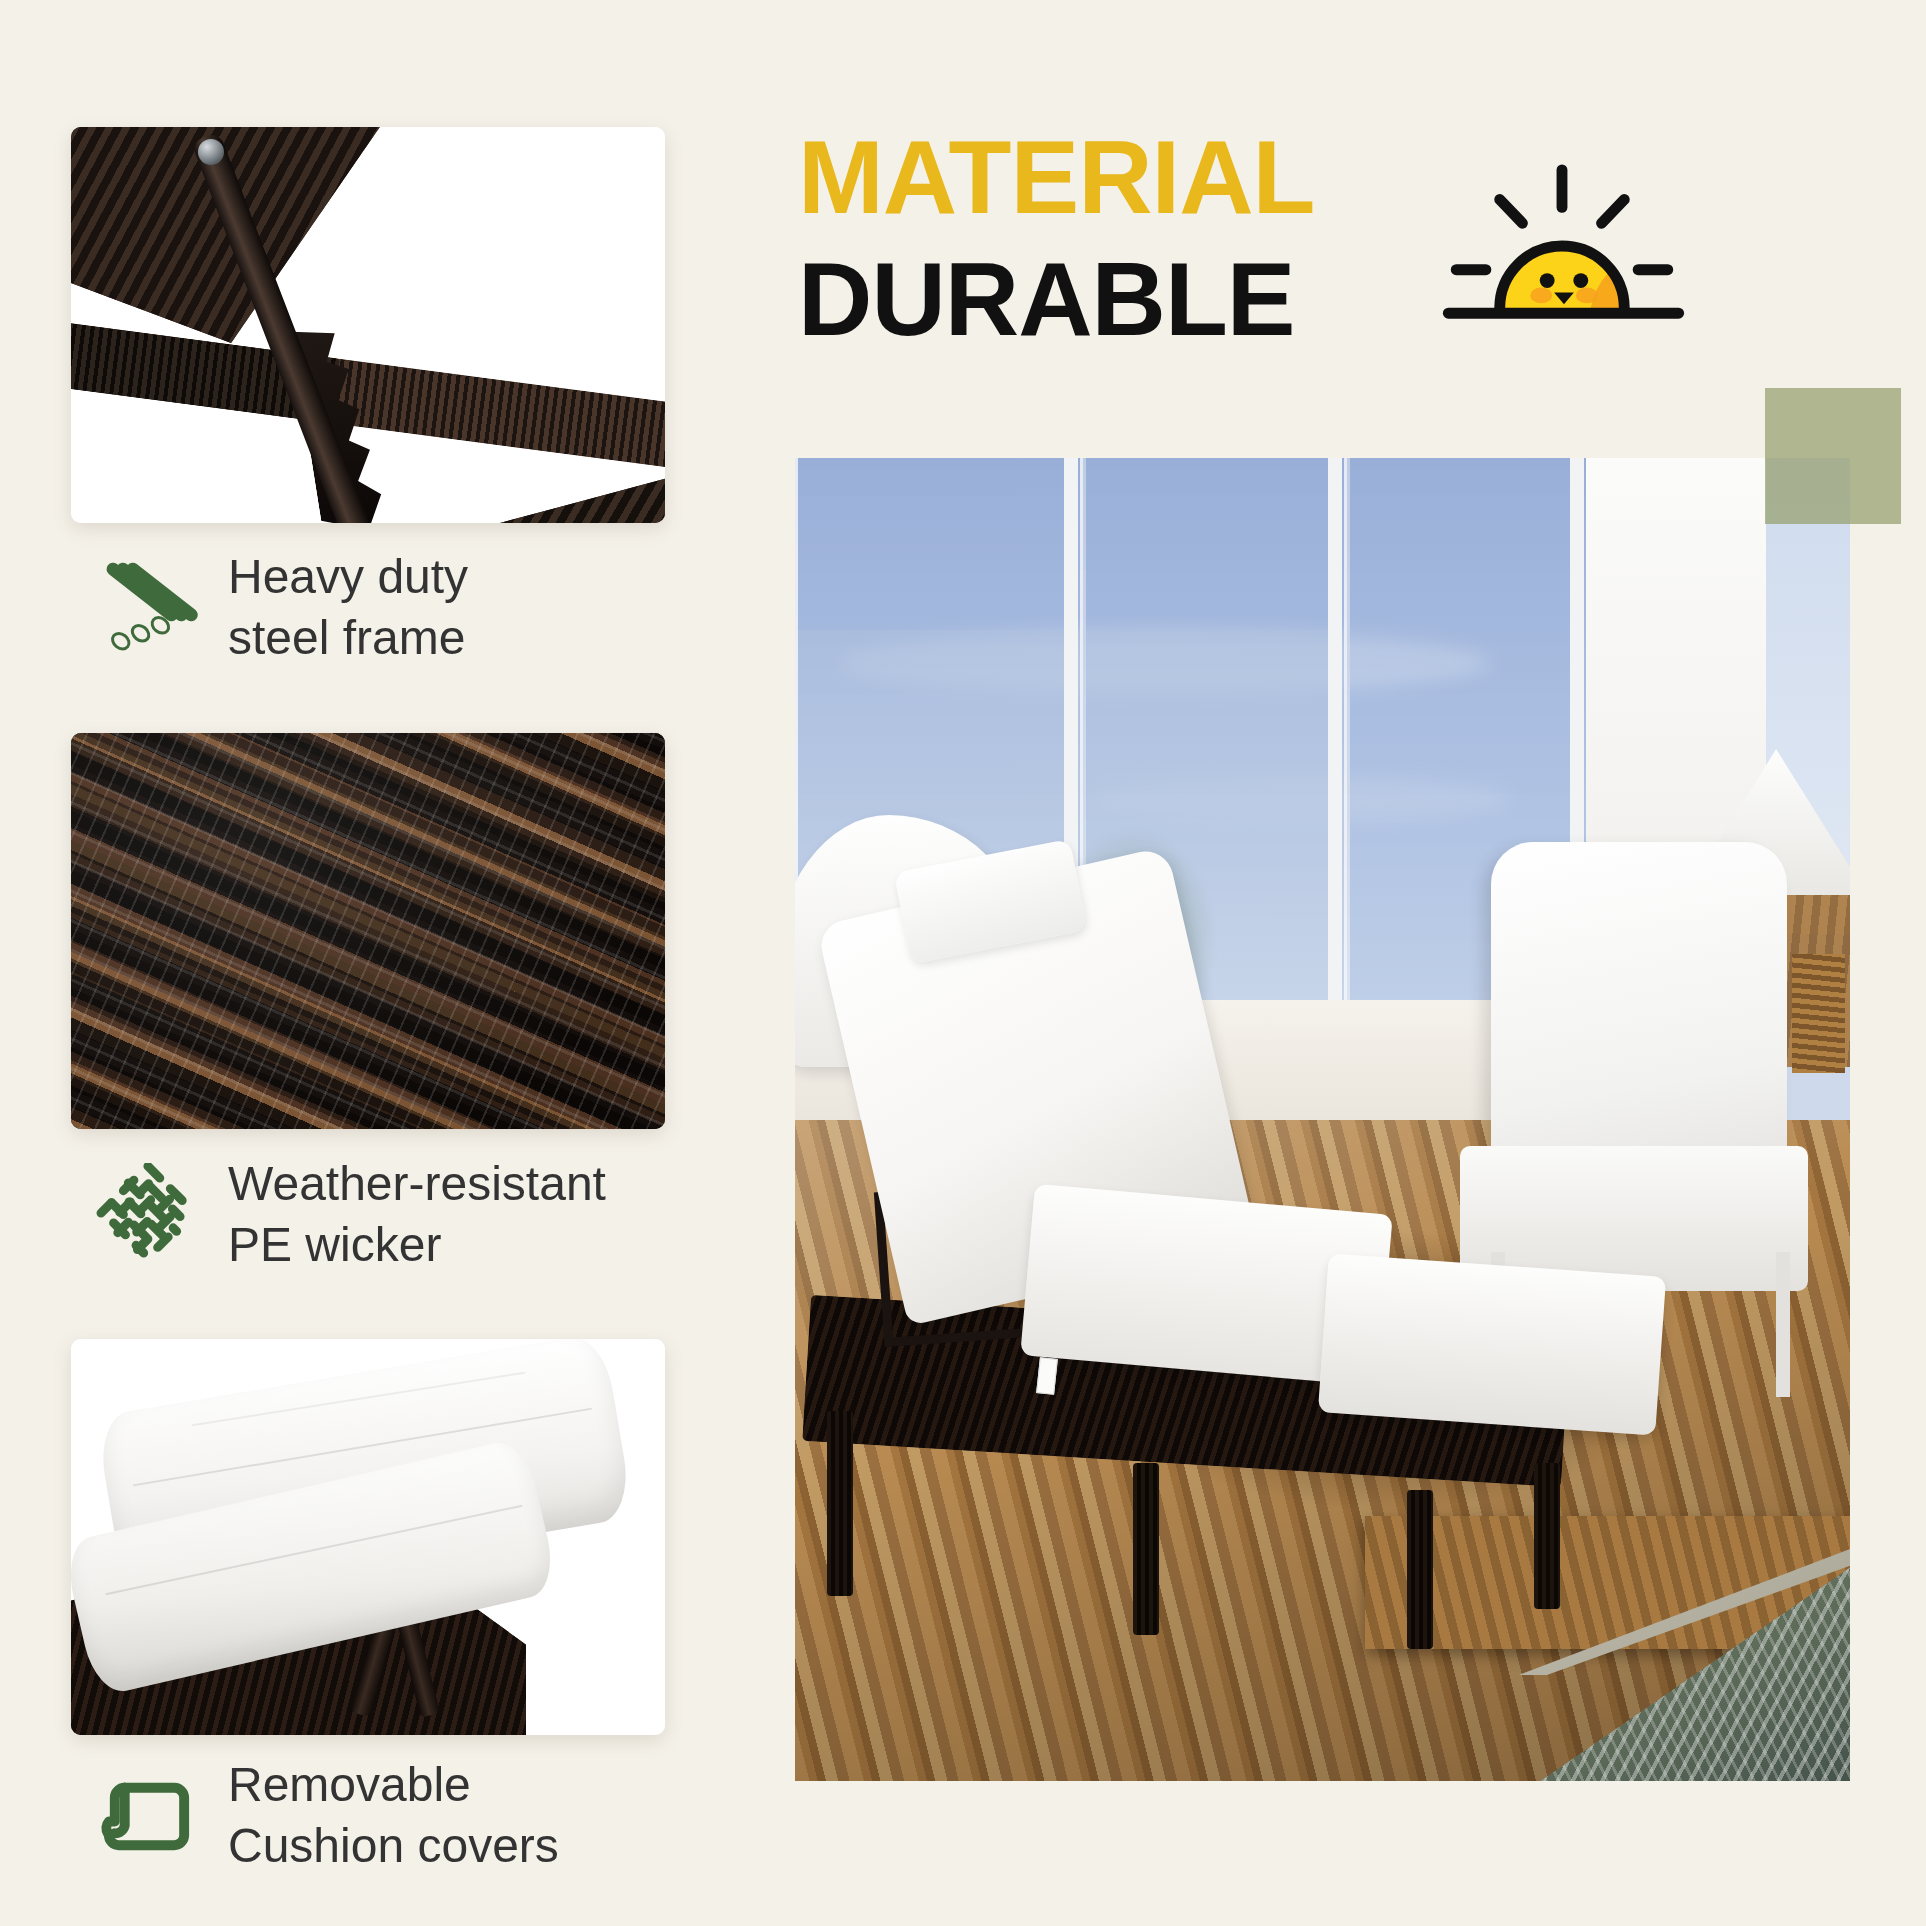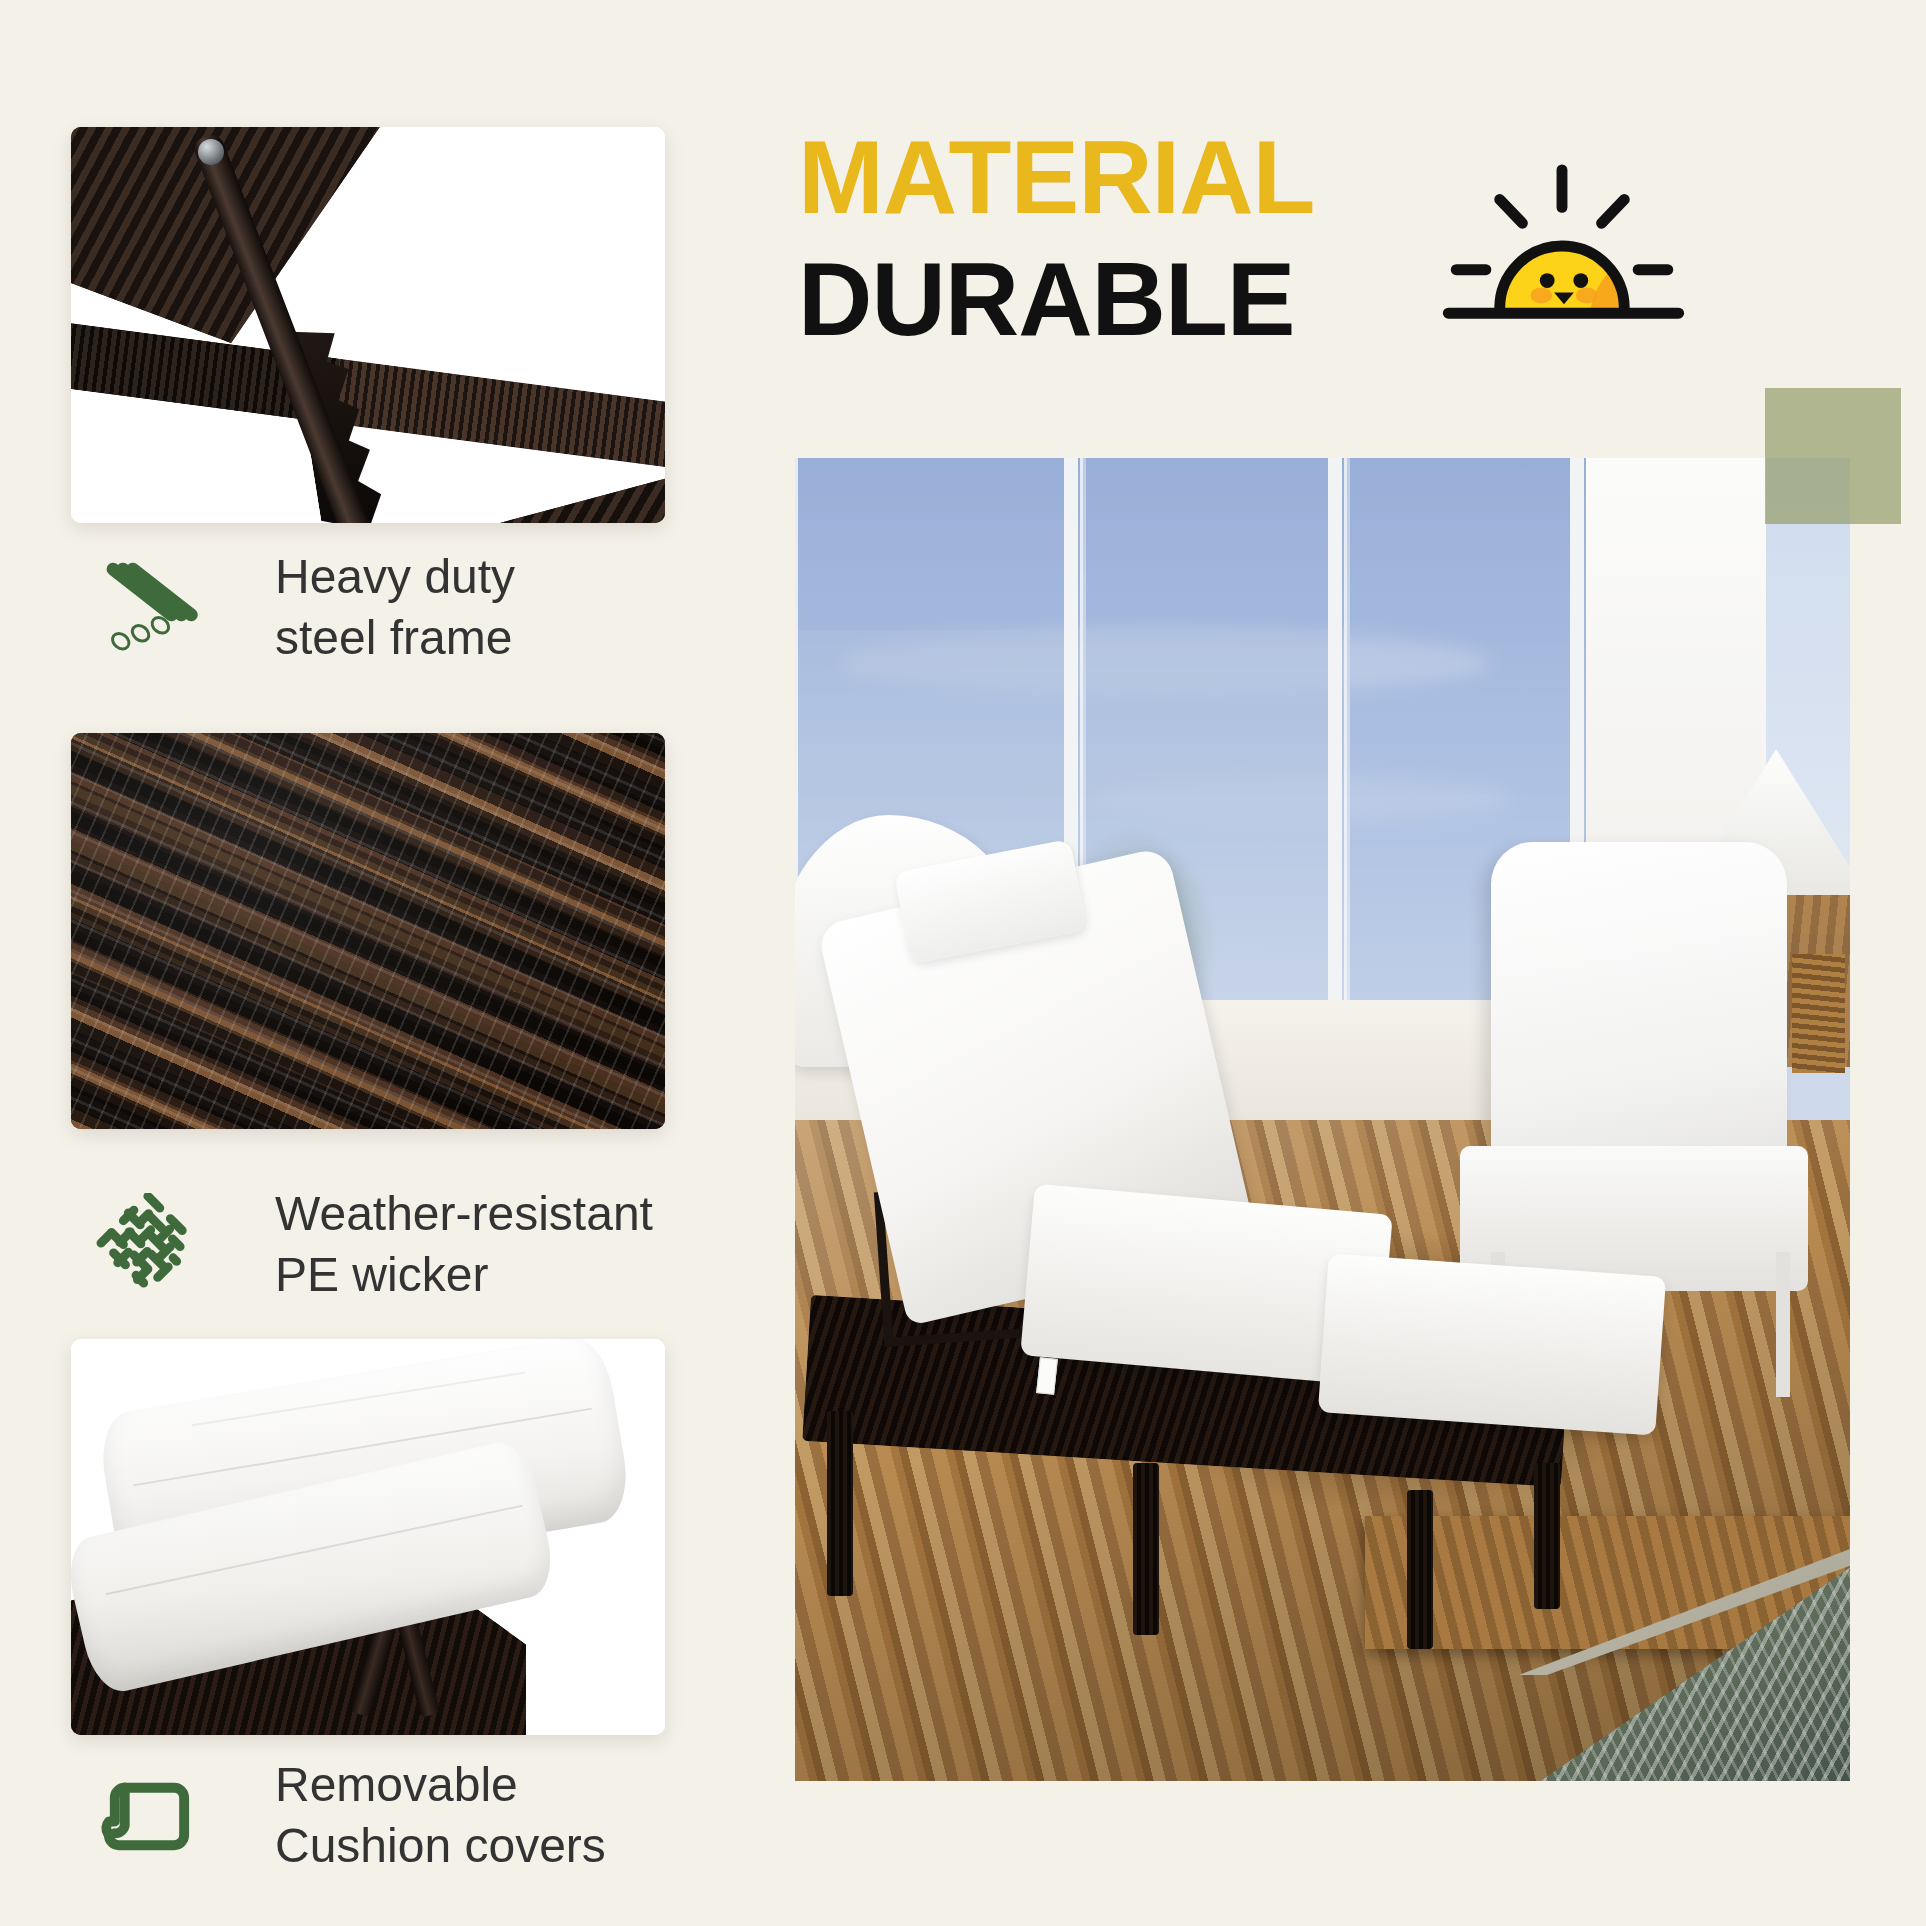--- a/index.html
+++ b/index.html
@@ -198,40 +198,39 @@
   
   .feature {
     position: absolute;
     left: 95px;
     width: 594px;
     display: flex;
     align-items: center;
     gap: 30px;
   }
   #feature-1 { top: 546px; }
-  #feature-2 { top: 1183px; }
+  #feature-2 { top: 1153px; }
   #feature-3 { top: 1754px; }
 
   .feature-icon {
     flex: 0 0 auto;
     width: 103px;
     height: 103px;
     display: flex;
     align-items: center;
     justify-content: center;
   }
   .feature-icon svg { display: block; width: 100%; height: 100%; }
   .feature-label {
     font-size: 48px;
     line-height: 1.28;
     color: #333333;
     font-weight: 400;
     font-family: "Liberation Sans", sans-serif;
     white-space: pre-line;
-    margin-left: 47px;
   }
 
   
   .hero {
     position: absolute;
     left: 795px;
     top: 458px;
     width: 1055px;
     height: 1323px;
     overflow: hidden;

